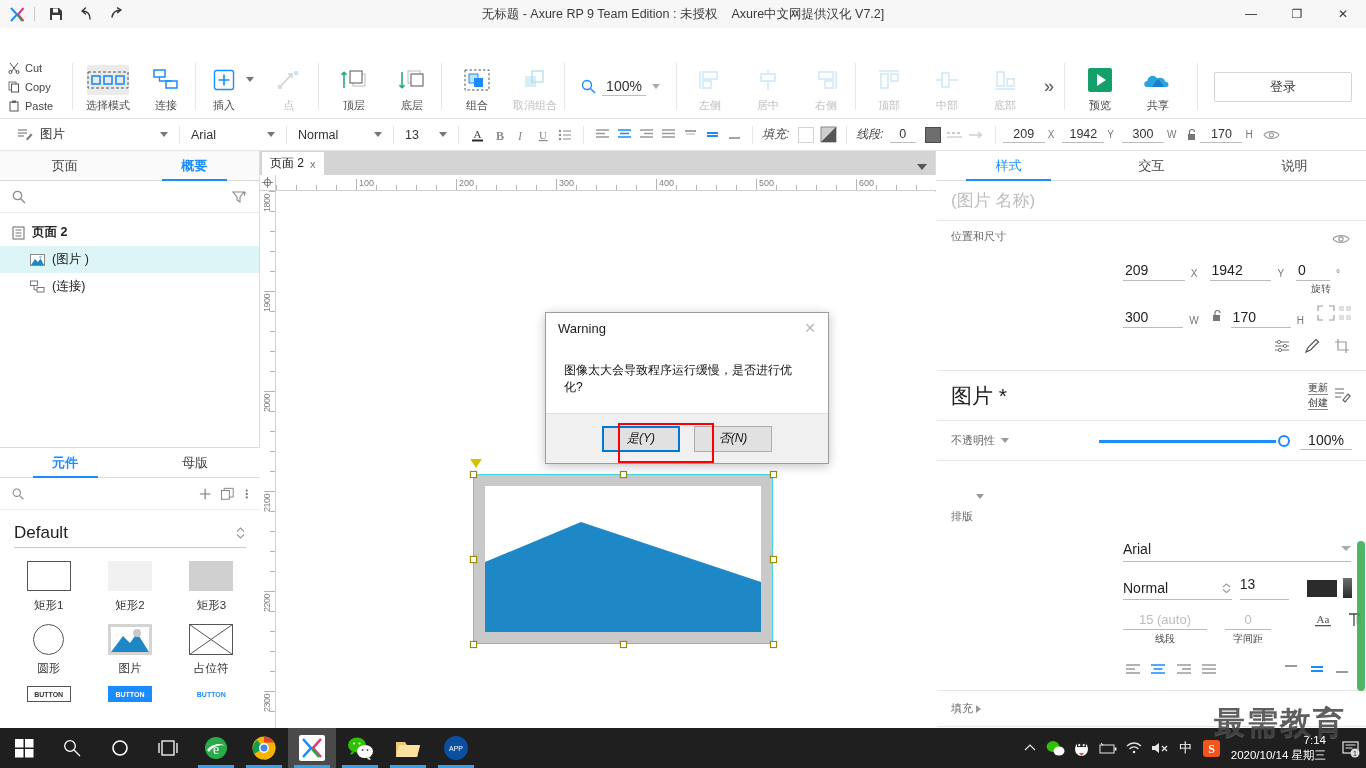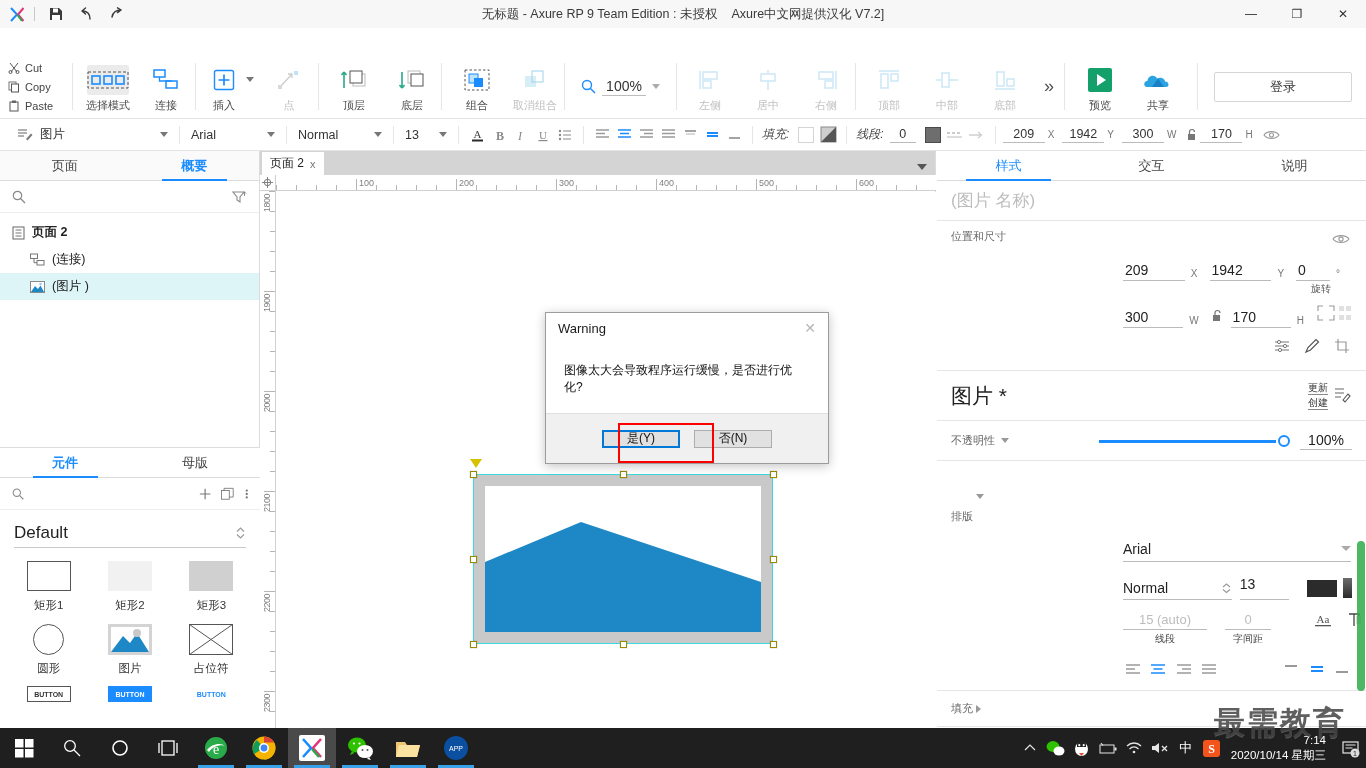--- a/index.html
+++ b/index.html
@@ -320,23 +320,23 @@
   .dlg-body {
     height: 72px; display: flex; align-items: center; padding: 0 18px;
     font-size: 12px; color: #111;
   }
   .dlg-foot {
     position: absolute; left: 0; bottom: 0; width: 100%; height: 50px;
     background: #f0f0f0; border-top: 1px solid #dfdfdf;
     display: flex; align-items: center; justify-content: center; gap: 14px;
   }
   .dlg-btn {
-    width: 78px; height: 18px; background: #e1e1e1; border: 1px solid #adadad;
+    width: 78px; height: 26px; background: #e1e1e1; border: 1px solid #adadad;
     display: flex; align-items: center; justify-content: center;
-    font-size: 12px; color: #111; cursor: pointer;
+    font-size: 12px; color: #111; cursor: pointer; font-style: italic;
   }
   .dlg-btn.default { border: 2px solid #0078d7; background: #e1e1e1; }
   .hl-ring {
     position: absolute; left: 72px; top: 110px; width: 96px; height: 40px;
     border: 2px solid #ff0000; pointer-events: none;
   }
 
   
   .taskbar {
     position: absolute; left: 0; bottom: 0; width: 1366px; height: 40px;
@@ -813,35 +813,35 @@
       </svg>
     </div>
     <div class="treearea">
       <div class="tree-row bold">
         <svg width="13" height="14" viewBox="0 0 13 14">
             <rect x="1" y="1" width="11" height="12" stroke="#666" fill="none"></rect>
             <path d="M3.5 4h6 M3.5 7h6 M3.5 10h6" stroke="#666" stroke-width="0.9"></path>
           </svg>
         <span>页面 2</span>
       </div>
+      <div class="tree-row lvl2 selected">
+        <svg width="15" height="12" viewBox="0 0 15 12">
+          <rect x="0.5" y="0.5" width="14" height="11" fill="#fff" stroke="#8a8a8a"></rect>
+          <path d="M1 11 L5 5 L8 8 L10.5 4.5 L14 11 Z" fill="#1e88c7"></path>
+          <circle cx="10.5" cy="3" r="1.3" fill="#9ecbe8"></circle>
+        </svg>
+        <span>(图片 )</span>
+      </div>
       <div class="tree-row lvl2">
         <svg width="15" height="13" viewBox="0 0 15 13">
           <rect x="0.5" y="1" width="7" height="4.5" stroke="#777" fill="none"></rect>
           <rect x="7" y="7.5" width="7" height="4.5" stroke="#777" fill="none"></rect>
           <path d="M4 5.5 v4.2 h3" stroke="#777" fill="none"></path>
         </svg>
         <span>(连接)</span>
-      </div>
-      <div class="tree-row lvl2 selected">
-        <svg width="15" height="12" viewBox="0 0 15 12">
-          <rect x="0.5" y="0.5" width="14" height="11" fill="#fff" stroke="#8a8a8a"></rect>
-          <path d="M1 11 L5 5 L8 8 L10.5 4.5 L14 11 Z" fill="#1e88c7"></path>
-          <circle cx="10.5" cy="3" r="1.3" fill="#9ecbe8"></circle>
-        </svg>
-        <span>(图片 )</span>
       </div>
     </div>
 
     <div class="libpanel">
       <div class="tabrow" style="background:#fff;">
         <div class="tab active">元件</div>
         <div class="tab">母版</div>
       </div>
       <div class="lib-toolrow">
         <svg width="14" height="14" viewBox="0 0 14 14">

